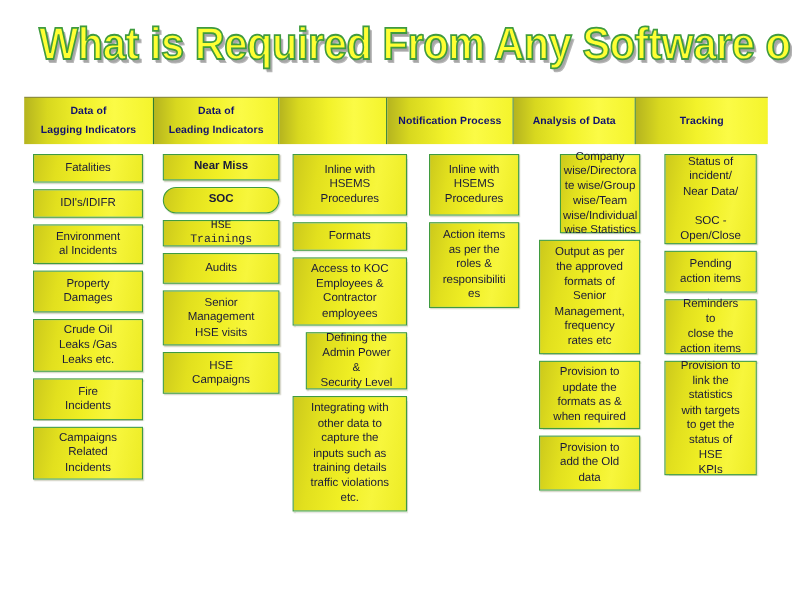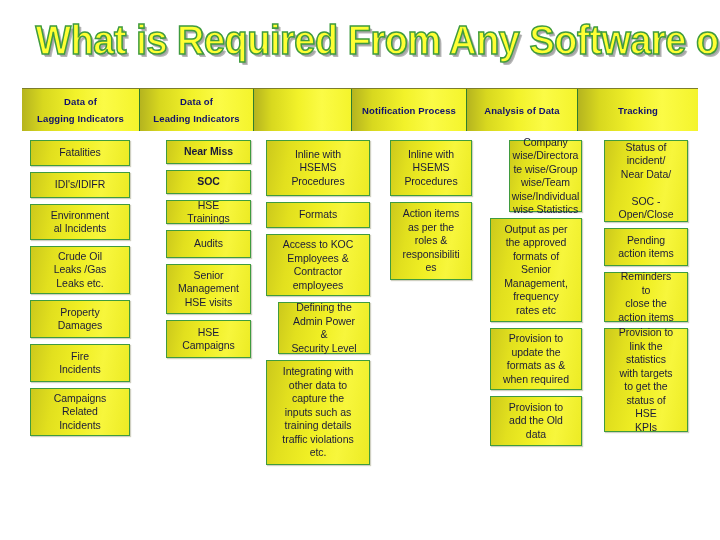--- a/index.html
+++ b/index.html
@@ -103,21 +103,21 @@
   .node-box span {
     display: block;
     font-size: 10.5px;
     line-height: 13.5px;
     letter-spacing: -0.05px;
   }
   .node-box.bold span { font-weight: bold; }
 
   
   #col-0 { left: 30px; width: 100px; }
-  #col-1 { left: 166px; width: 85px; }
+  #col-1 { left: 148px; width: 106px; }
   #col-2 { left: 266px; width: 104px; }
   #col-3 { left: 390px; width: 82px; }
   #col-4 { left: 490px; width: 92px; }
   #col-5 { left: 604px; width: 84px; }
 </style>
 </head>
 <body>
 
 <div id="wordart-title">
   <span class="wa-text">What is Required From Any Software on HSE?</span>
@@ -158,59 +158,59 @@
         <div>
           <span>IDI's/IDIFR</span>
         </div>
       </div>
       <div class="node-box" style="height: 36px;">
         <div>
           <span>Environment</span>
           <span>al Incidents</span>
         </div>
       </div>
+      <div class="node-box" style="height: 38px;">
+        <div>
+          <span>Property</span>
+          <span>Damages</span>
+        </div>
+      </div>
       <div class="node-box" style="height: 48px;">
         <div>
           <span>Crude Oil</span>
           <span>Leaks /Gas</span>
           <span>Leaks etc.</span>
         </div>
       </div>
       <div class="node-box" style="height: 38px;">
         <div>
-          <span>Property</span>
-          <span>Damages</span>
-        </div>
-      </div>
-      <div class="node-box" style="height: 38px;">
-        <div>
           <span>Fire</span>
           <span>Incidents</span>
         </div>
       </div>
       <div class="node-box" style="height: 48px;">
         <div>
           <span>Campaigns</span>
           <span>Related</span>
           <span>Incidents</span>
         </div>
       </div>
     </div>
     <div class="column" id="col-1">
       <div class="node-box bold" style="height: 24px;">
         <div>
           <span>Near Miss</span>
         </div>
       </div>
-      <div class="node-box bold" style="height: 24px;">
+      <div class="node-box bold" style="height: 24px; border-radius: 12px;">
         <div>
           <span>SOC</span>
         </div>
       </div>
-      <div class="node-box" style="height: 24px;">
+      <div class="node-box" style="height: 24px; font-family: Liberation Mono, monospace;">
         <div>
           <span>HSE Trainings</span>
         </div>
       </div>
       <div class="node-box" style="height: 28px;">
         <div>
           <span>Audits</span>
         </div>
       </div>
       <div class="node-box" style="height: 50px;">

